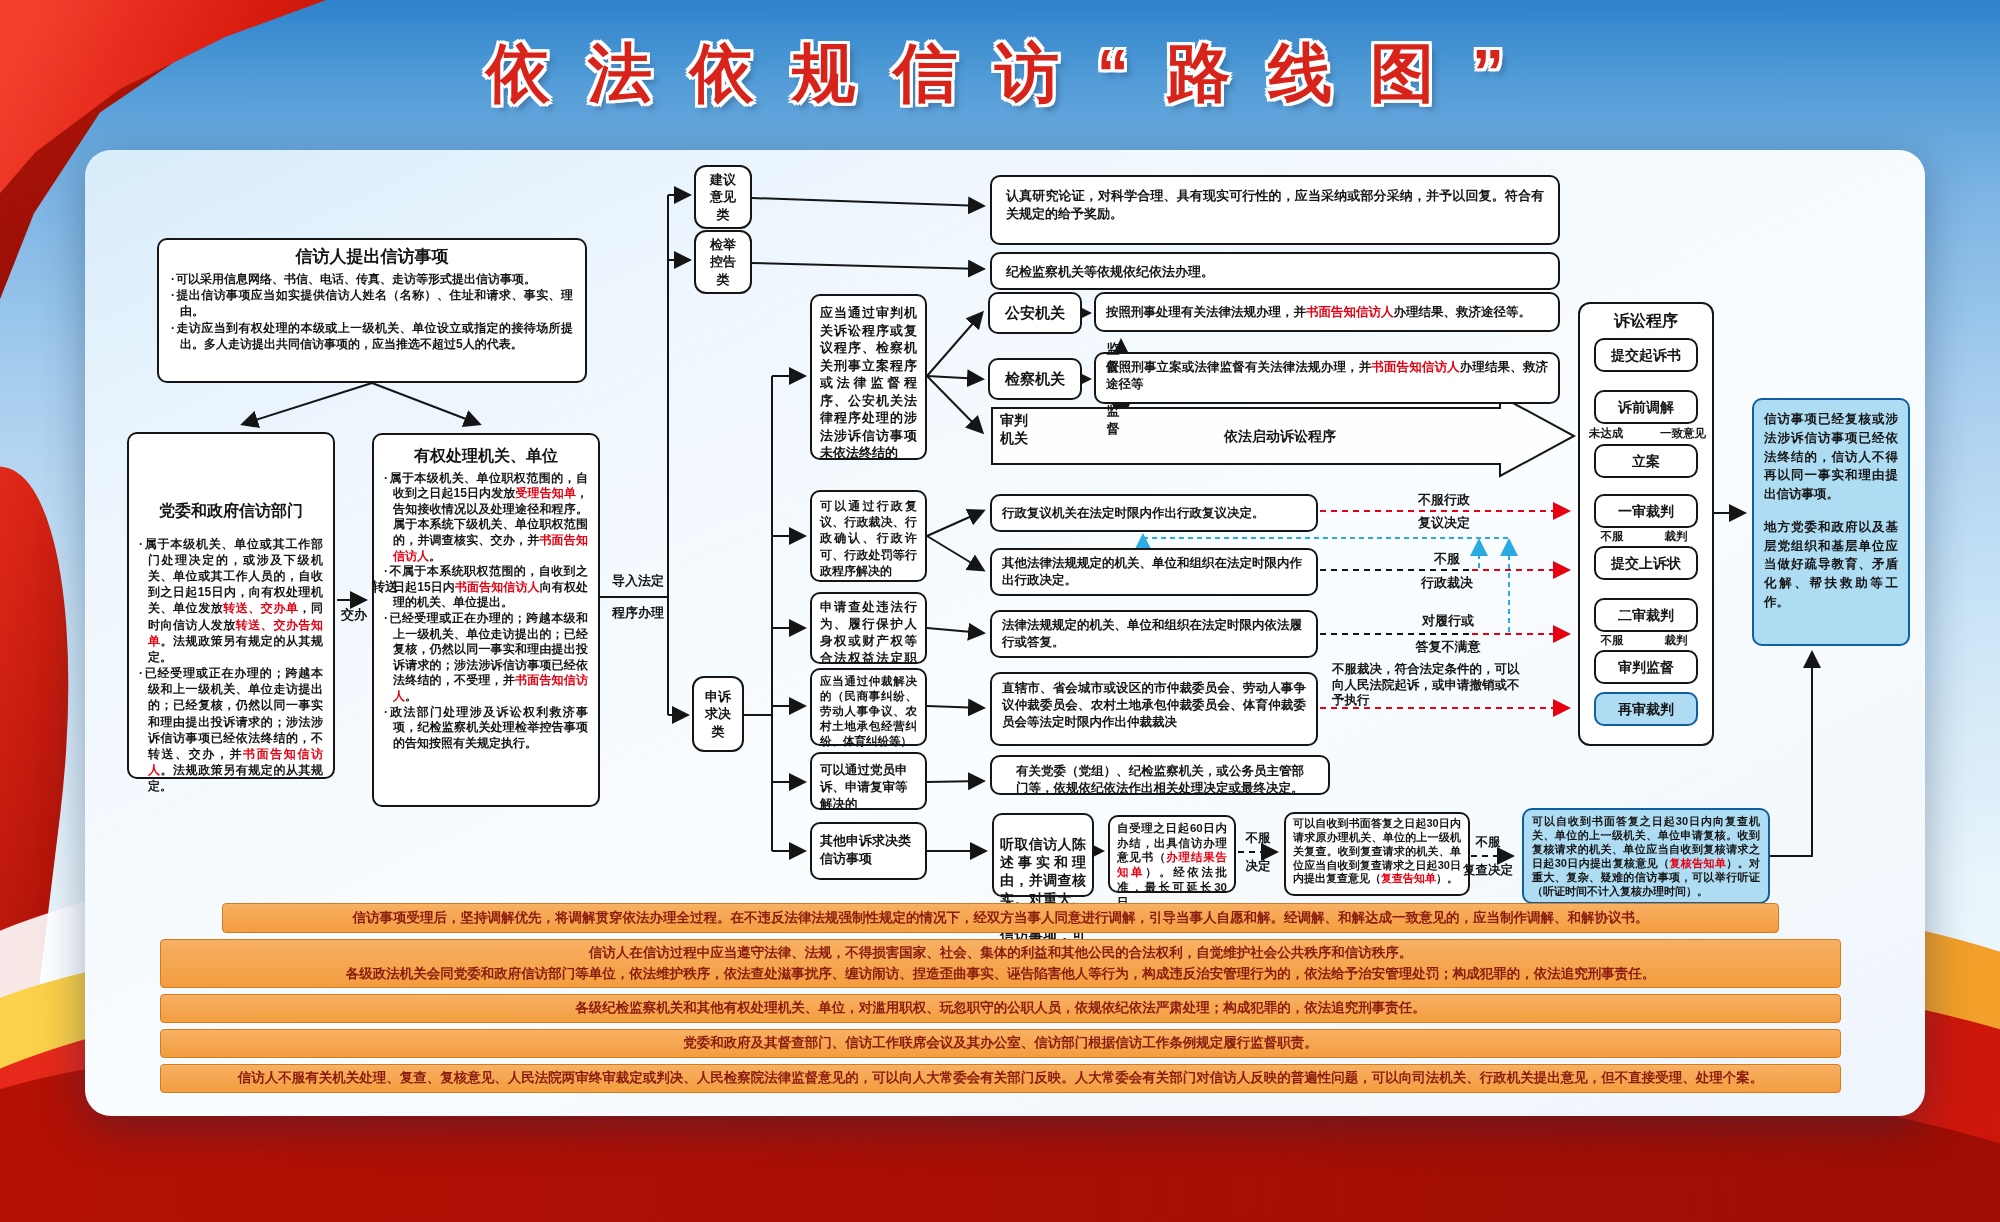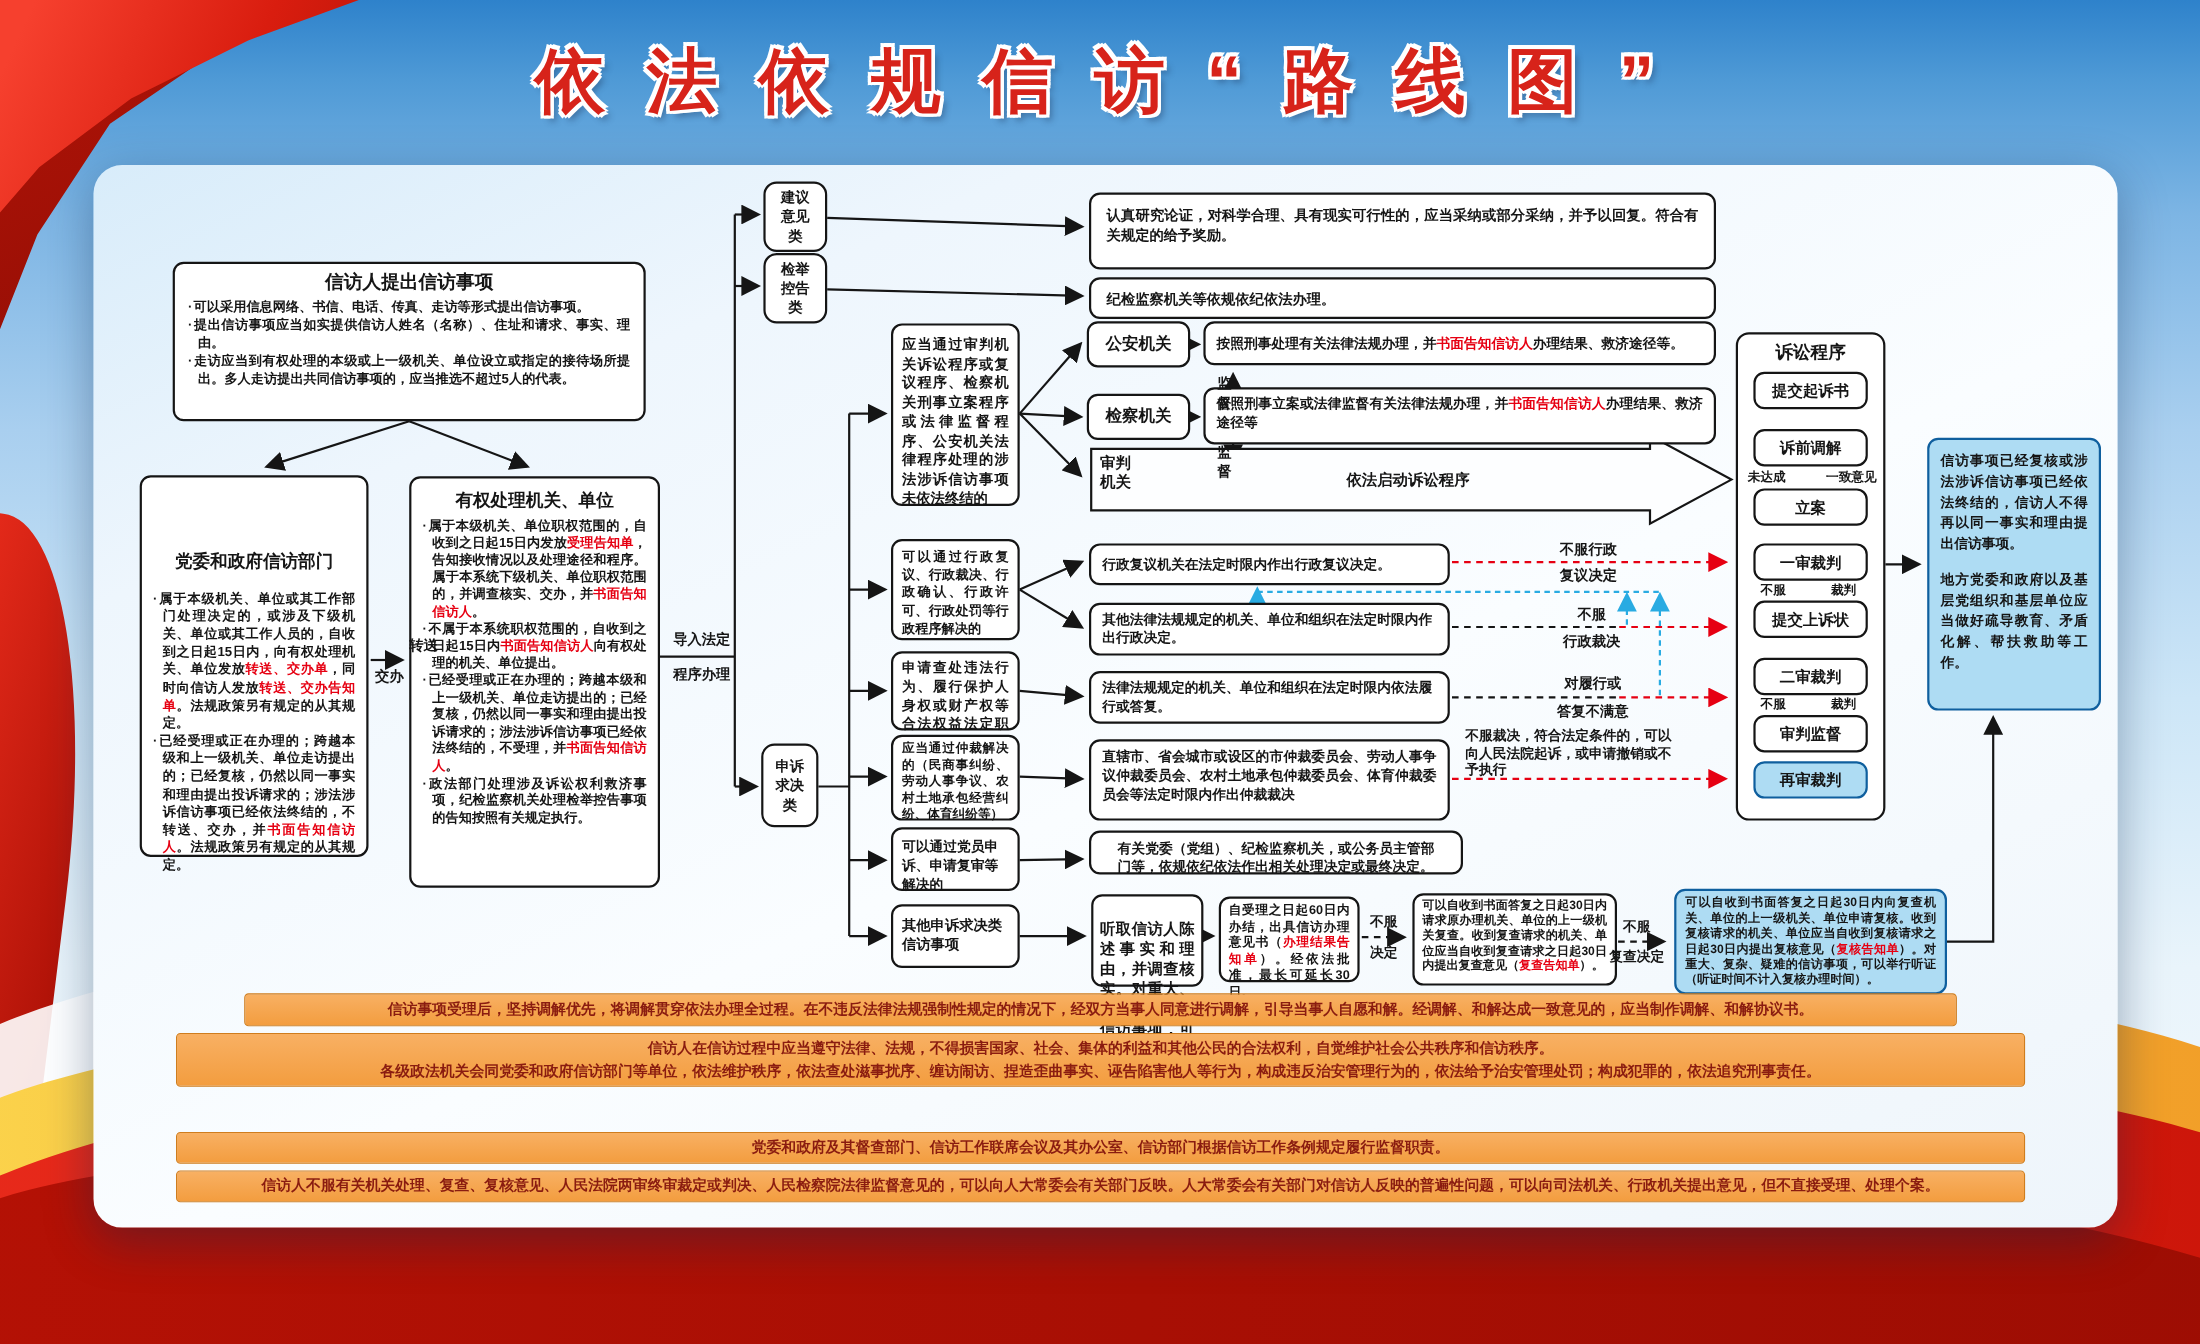--- a/index.html
+++ b/index.html
@@ -244,15 +244,16 @@
   <div class="bx ctr blue" style="left:1594px;top:692px;width:104px;height:34px;font-size:14px;">再审裁判</div>
 
   <div class="bx blue" style="left:1752px;top:398px;width:158px;height:248px;padding:10px 10px;font-size:12.5px;line-height:1.5;">
     <div class="jst">信访事项已经复核或涉法涉诉信访事项已经依法终结的，信访人不得再以同一事实和理由提出信访事项。</div>
     <div class="jst" style="margin-top:14px;">地方党委和政府以及基层党组织和基层单位应当做好疏导教育、矛盾化解、帮扶救助等工作。</div>
   </div>
 
   <div class="bar" style="left:222px;top:903px;width:1557px;height:30px;">信访事项受理后，坚持调解优先，将调解贯穿依法办理全过程。在不违反法律法规强制性规定的情况下，经双方当事人同意进行调解，引导当事人自愿和解。经调解、和解达成一致意见的，应当制作调解、和解协议书。</div>
   <div class="bar" style="left:160px;top:939px;width:1681px;height:49px;">信访人在信访过程中应当遵守法律、法规，不得损害国家、社会、集体的利益和其他公民的合法权利，自觉维护社会公共秩序和信访秩序。
 各级政法机关会同党委和政府信访部门等单位，依法维护秩序，依法查处滋事扰序、缠访闹访、捏造歪曲事实、诬告陷害他人等行为，构成违反治安管理行为的，依法给予治安管理处罚；构成犯罪的，依法追究刑事责任。</div>
+  <div class="bar" style="left:160px;top:994px;width:1681px;height:29px;">各级纪检监察机关和其他有权处理机关、单位，对滥用职权、玩忽职守的公职人员，依规依纪依法严肃处理；构成犯罪的，依法追究刑事责任。</div>
   <div class="bar" style="left:160px;top:1029px;width:1681px;height:29px;">党委和政府及其督查部门、信访工作联席会议及其办公室、信访部门根据信访工作条例规定履行监督职责。</div>
   <div class="bar" style="left:160px;top:1064px;width:1681px;height:29px;">信访人不服有关机关处理、复查、复核意见、人民法院两审终审裁定或判决、人民检察院法律监督意见的，可以向人大常委会有关部门反映。人大常委会有关部门对信访人反映的普遍性问题，可以向司法机关、行政机关提出意见，但不直接受理、处理个案。</div>
 </div>
 
 </body></html>

